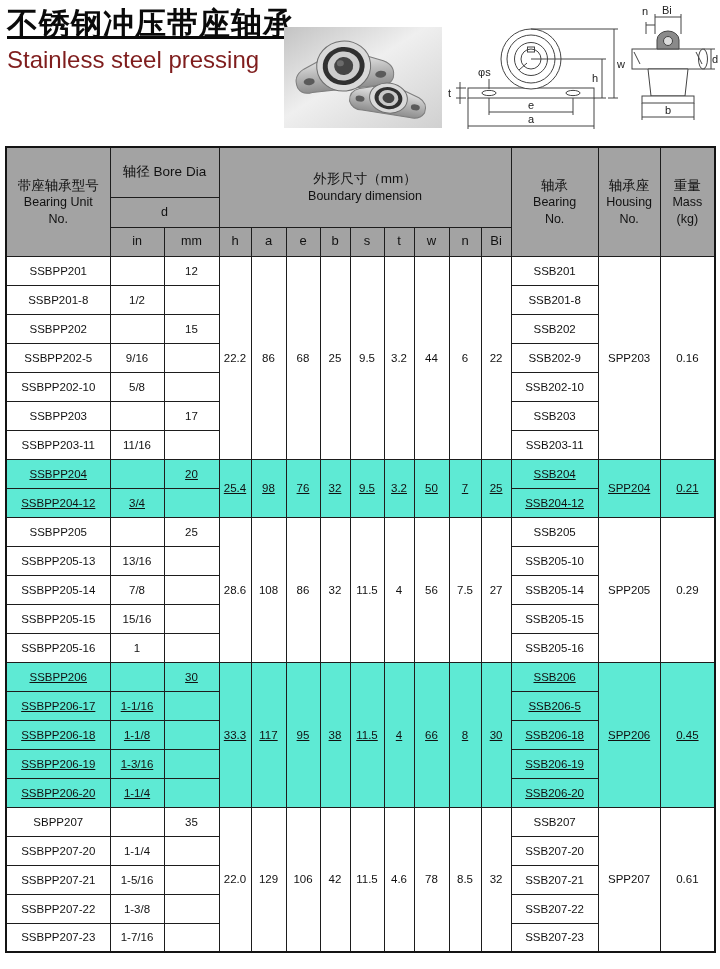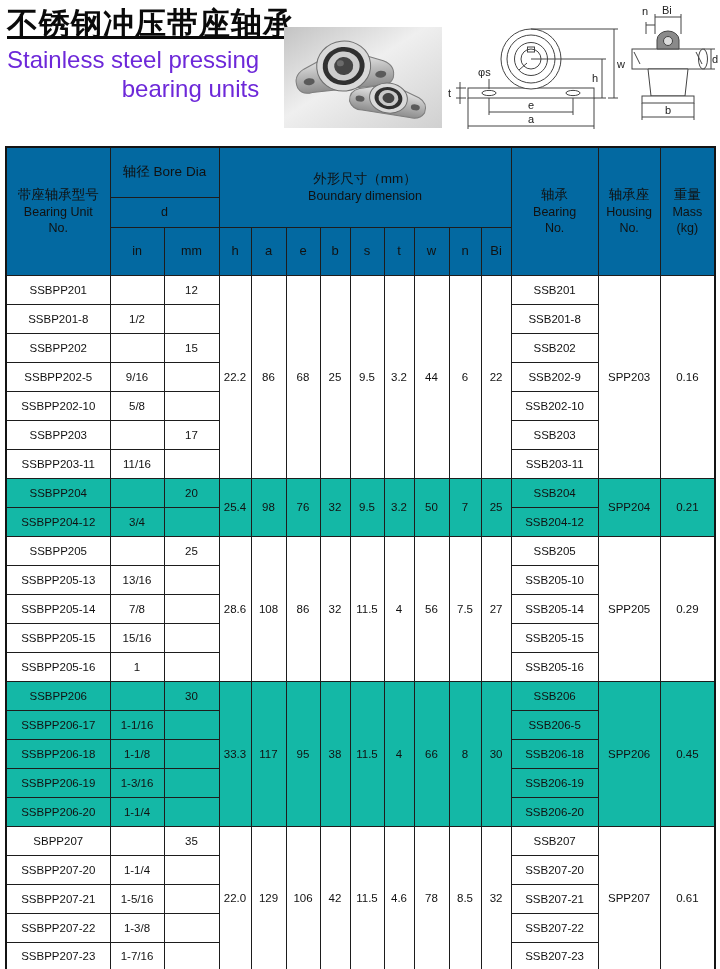--- a/index.html
+++ b/index.html
@@ -13,21 +13,21 @@
 
   
   .title {
     position: absolute; left: 7px; top: 3px;
     font-size: 31px; font-weight: bold; color: #0a0a0a; letter-spacing: 1px;
     white-space: nowrap;
     text-decoration: underline;
   }
   .subtitle {
     position: absolute; left: 7px; top: 45px;
-    font-size: 24px; line-height: 1.22; color: #6d28d9; text-align: right;
+    font-size: 24px; line-height: 1.22; color: #7f1d1d;
   }
   .photo {
     position: absolute; left: 284px; top: 27px; width: 158px; height: 101px;
   }
   .diagram {
     position: absolute; left: 444px; top: 4px; width: 274px; height: 138px;
   }
   .diagram text, .dim-label {
     font-family: "Liberation Sans", sans-serif;
     font-size: 11px; fill: #222;
@@ -38,42 +38,41 @@
     position: absolute; left: 5px; top: 146px;
     width: 709px; border-collapse: collapse; table-layout: fixed;
     border: 2px solid #141414;
   }
   .spec th, .spec td {
     border: 1px solid #1d1d1d;
     text-align: center; vertical-align: middle;
     overflow: hidden; padding: 0 1px;
   }
   .spec thead th {
-    background: #0369a1; font-weight: normal;
+    background: #a3a3a3; font-weight: normal;
     font-size: 12.5px; line-height: 1.3;
   }
   .spec thead .zh { font-size: 13.5px; }
   .spec thead .dimletter { font-size: 13px; }
   .hr1 { height: 50px; }
   .hr2 { height: 30px; }
-  .hr3 { height: 48px; border-radius: 16px; }
+  .hr3 { height: 29px; border-radius: 16px; }
   .spec td {
     height: 29px; font-size: 11.5px; background: #ffffff; color: #111;
   }
-  .spec tr.shaded td { background: #14b8a6; }
+  .spec tr.shaded td { background: #5eead4; text-decoration: underline; }
 </style>
 </head>
 <body>
 
 <div class="page">
 
   <div class="title">不锈钢冲压带座轴承</div>
   <div class="subtitle">
     <div>Stainless steel pressing</div>
-    <div>bearing units</div>
   </div>
 
   <div class="photo">
     <svg width="158" height="101" viewBox="0 0 158 101">
       <defs>
         <linearGradient id="pbg" x1="0" y1="0" x2="1" y2="1">
           <stop offset="0" stop-color="#c3c3c3"></stop>
             <stop offset="0.45" stop-color="#efefef"></stop>
             <stop offset="1" stop-color="#d0d0d0"></stop>
         </linearGradient>

